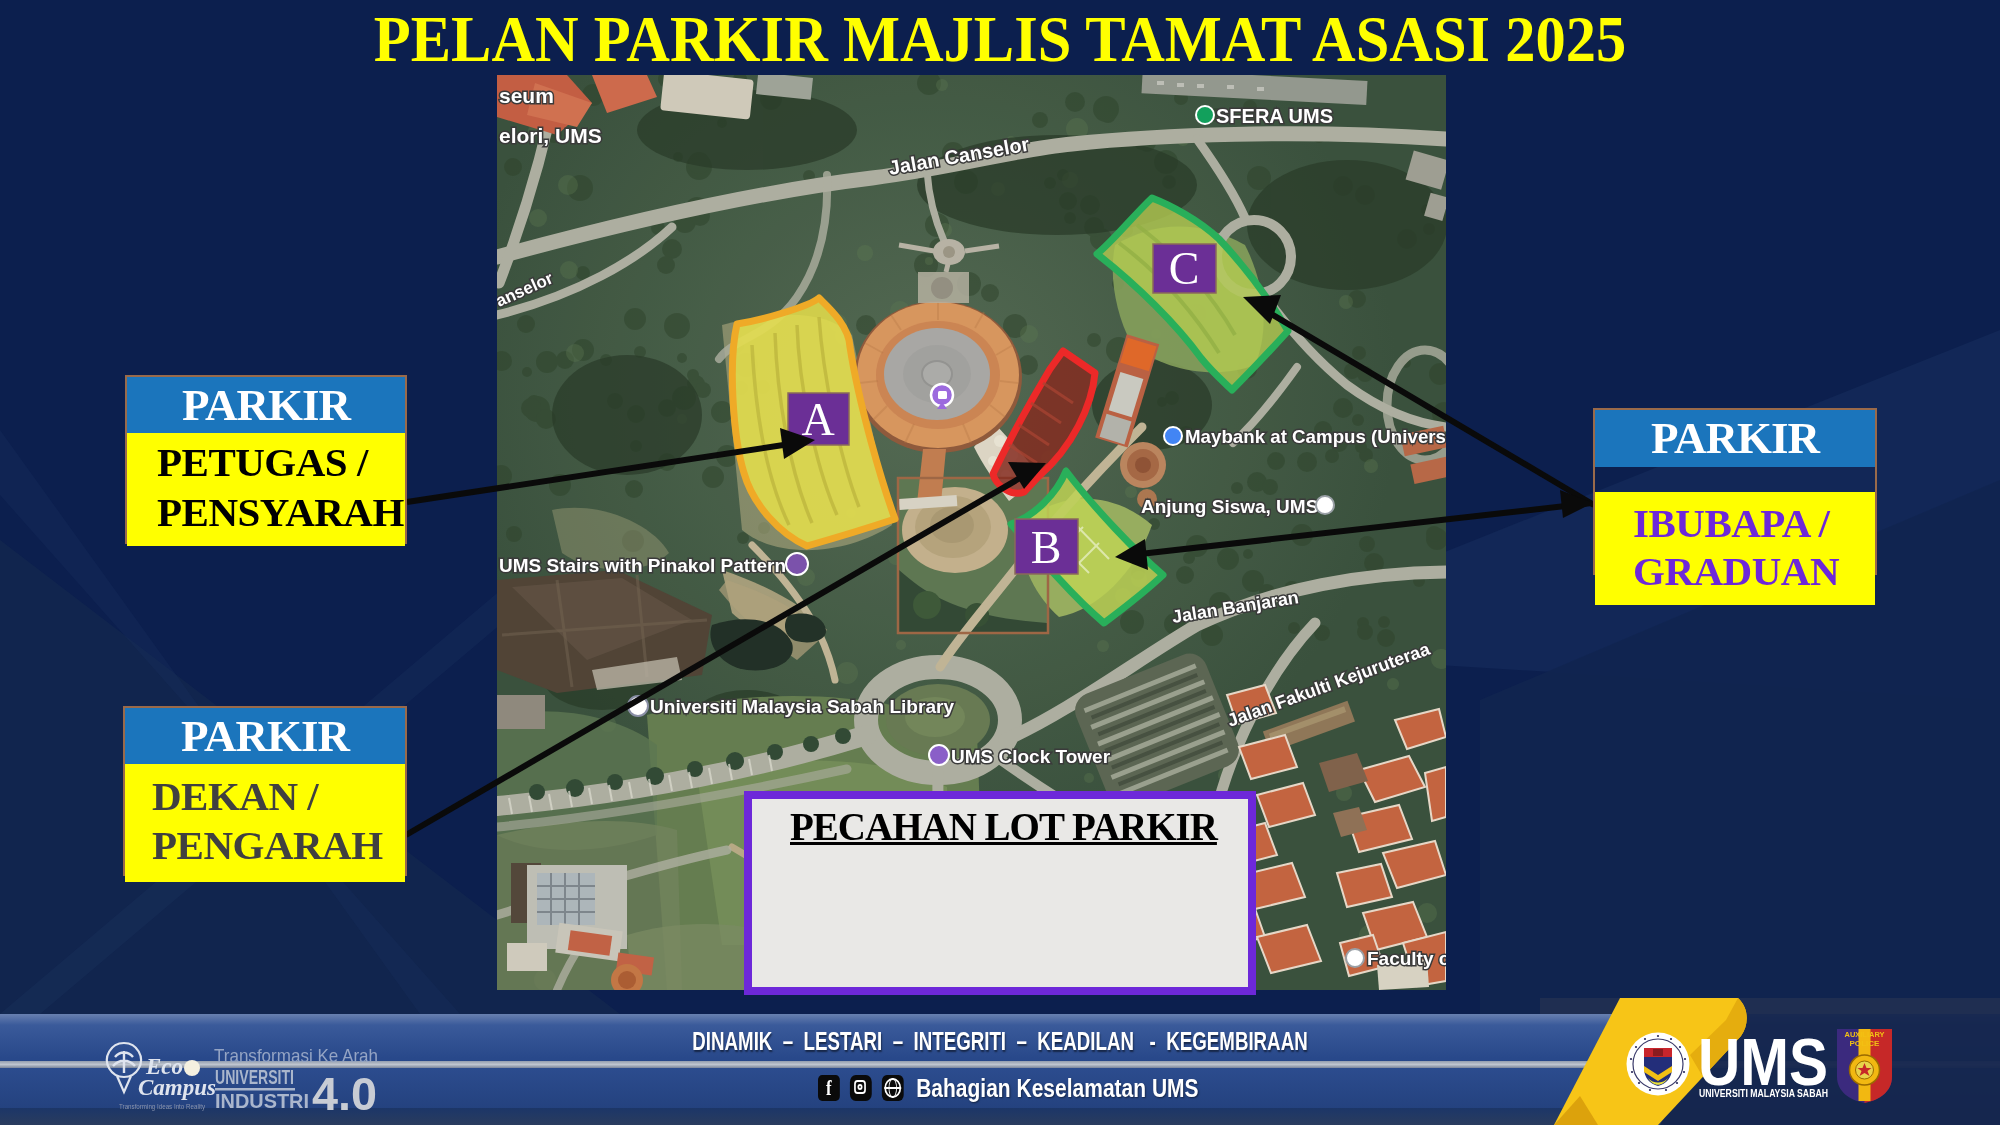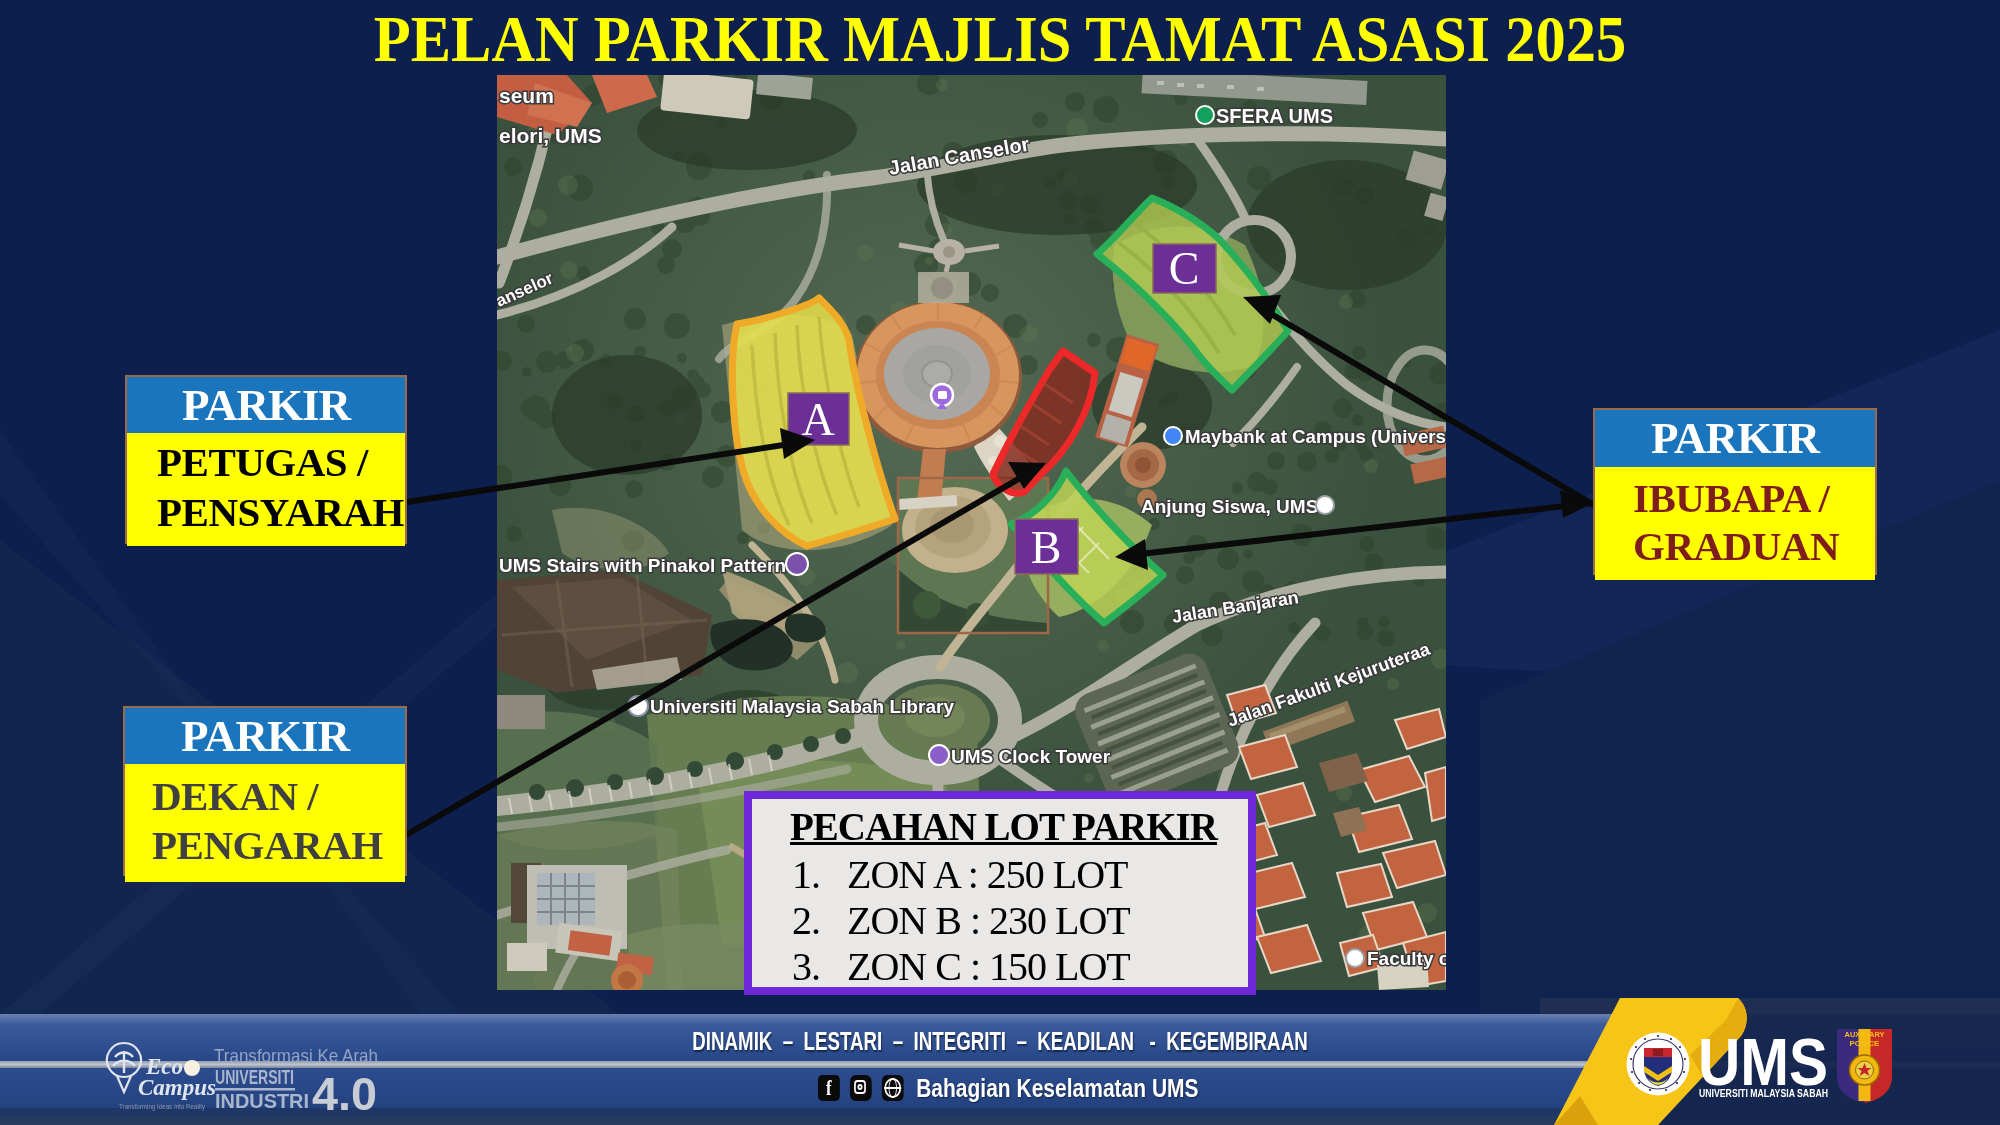--- a/index.html
+++ b/index.html
@@ -627,26 +627,25 @@
     <div class="serif" style="background:#ffff00;height:109px;color:#000;font-weight:bold;font-size:41px;line-height:50px;padding:4px 0 0 30px;letter-spacing:-0.5px;">PETUGAS /<br>PENSYARAH</div>
   </div>
 
   <div class="abs" style="left:123px;top:706px;width:284px;height:170px;border:2px solid #9a6a4a;box-sizing:border-box;">
     <div class="serif" style="background:#1b75bc;height:56px;color:#fff;font-weight:bold;font-size:45px;text-align:center;line-height:56px;letter-spacing:-1px;">PARKIR</div>
     <div class="serif" style="background:#ffff00;height:110px;color:#404040;font-weight:bold;font-size:41px;line-height:49px;padding:8px 0 0 27px;letter-spacing:-0.5px;">DEKAN /<br>PENGARAH</div>
   </div>
 
   <div class="abs" style="left:1593px;top:408px;width:284px;height:167px;border:2px solid #9a6a4a;box-sizing:border-box;">
     <div class="serif" style="background:#1b75bc;height:57px;color:#fff;font-weight:bold;font-size:45px;text-align:center;line-height:57px;letter-spacing:-1px;">PARKIR</div>
-    <div class="serif" style="background:#ffff00;height:106px;color:#7f1d1d;font-weight:bold;font-size:41px;line-height:48px;padding:7px 0 0 38px;letter-spacing:-0.5px;">IBUBAPA /<br>GRADUAN</div>
+    <div class="serif" style="background:#ffff00;height:106px;color:#6d28d9;font-weight:bold;font-size:41px;line-height:48px;padding:7px 0 0 38px;letter-spacing:-0.5px;margin-top:25px;">IBUBAPA /<br>GRADUAN</div>
   </div>
 
   <div class="abs serif" style="left:744px;top:791px;width:512px;height:204px;background:#e9e8e6;border:8px solid #6d28d9;box-sizing:border-box;color:#000;">
     <div style="font-weight:bold;font-size:39px;text-decoration:underline;margin:5px 0 0 38px;letter-spacing:-1px;">PECAHAN LOT PARKIR</div>
-    <div style="font-size:40px;margin:3px 0 0 40px;line-height:46px;letter-spacing:-1px;">1.&nbsp;&nbsp;&nbsp;ZON A : 250 LOT<br>2.&nbsp;&nbsp;&nbsp;ZON B : 230 LOT<br>3.&nbsp;&nbsp;&nbsp;ZON C : 150 LOT</div>
   </div>
 
   <div class="abs" style="left:0;top:1014px;width:2000px;height:111px;background:linear-gradient(180deg,#6880b0 0,#3a5a9a 10%,#28488a 40%,#1d3b7a 100%);"></div>
   <div class="abs" style="left:0;top:1061px;width:2000px;height:7px;background:linear-gradient(180deg,#939dae 0,#bfc5cf 50%,#7a8599 100%);"></div>
   <div class="abs" style="left:0;top:1068px;width:2000px;height:40px;background:linear-gradient(180deg,#2c4c8e 0,#24427f 100%);"></div>
   <div class="abs" style="left:0;top:1108px;width:2000px;height:17px;background:linear-gradient(180deg,#1c3668 0,#2a3c5e 100%);"></div>
 
   <div class="abs" style="left:0;top:1026px;width:2000px;text-align:center;color:#fff;font-weight:bold;font-size:26px;letter-spacing:0;transform:scaleX(0.72);transform-origin:50% 50%;text-shadow:1px 2px 2px rgba(0,0,0,0.5);">DINAMIK&nbsp; – &nbsp;LESTARI&nbsp; – &nbsp;INTEGRITI&nbsp; – &nbsp;KEADILAN&nbsp; &nbsp;- &nbsp;KEGEMBIRAAN</div>
 
   <div class="abs" style="left:818px;top:1072px;width:700px;height:30px;color:#fff;font-weight:bold;font-size:25px;transform:scaleX(0.84);transform-origin:0 0;">

